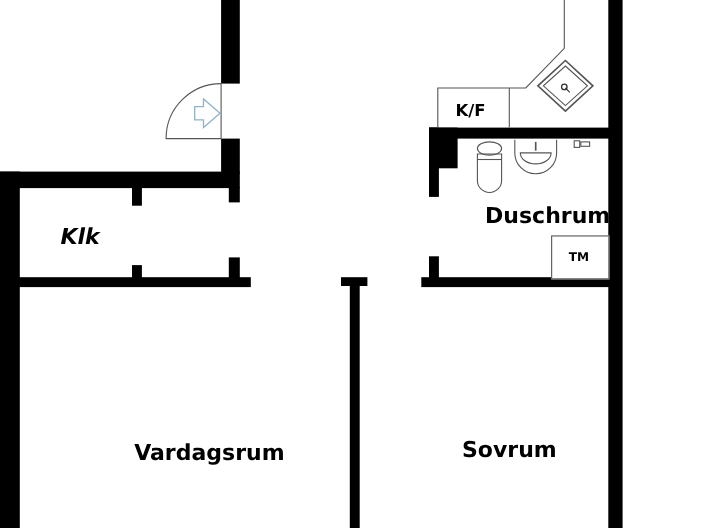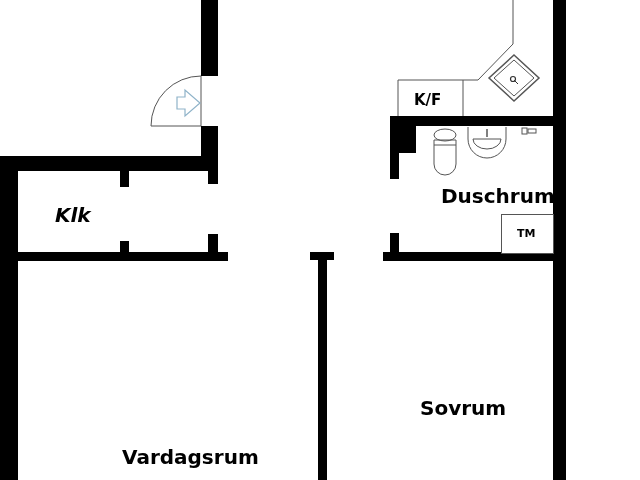--- a/index.html
+++ b/index.html
@@ -65,14 +65,14 @@
 </svg>
 <svg style="left:520px;top:126px;" width="20" height="12">
   <rect x="2" y="2" width="5" height="6" fill="none" stroke="#555" stroke-width="1"></rect>
   <rect x="8" y="3" width="8" height="4" fill="none" stroke="#555" stroke-width="1"></rect>
 </svg>
 <div class="line" style="left:501px;top:214px;width:53px;height:40px;"></div>
 <div class="label" style="left:517px;top:227px;font-size:11px;">TM</div>
 
 <div class="label" style="left:55px;top:203px;font-style:italic;">Klk</div>
 <div class="label" style="left:441px;top:184px;">Duschrum</div>
-<div class="label" style="left:122px;top:399px;margin-top:46px;">Vardagsrum</div>
+<div class="label" style="left:122px;top:399px;">Vardagsrum</div>
 <div class="label" style="left:420px;top:396px;">Sovrum</div>
 
 </body></html>

